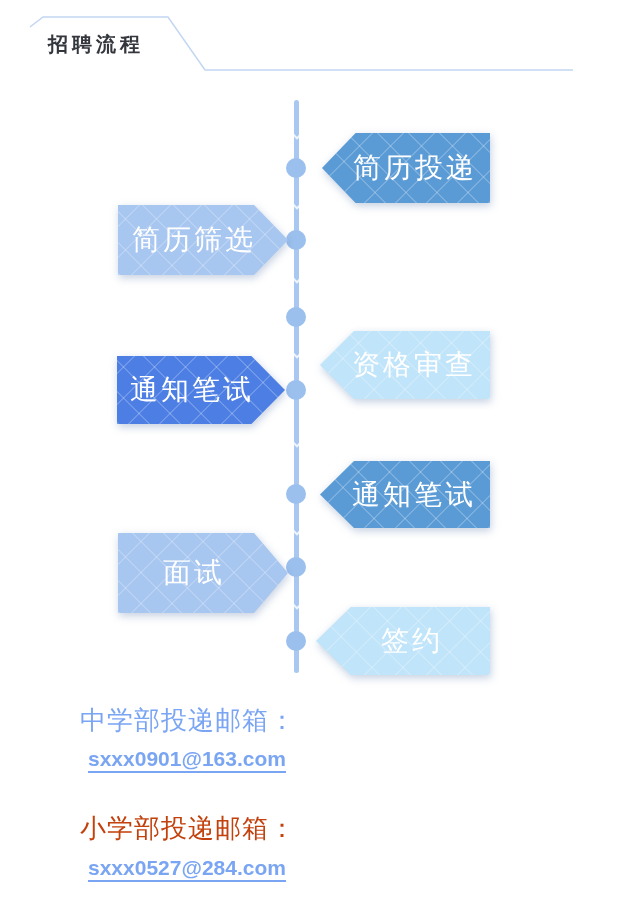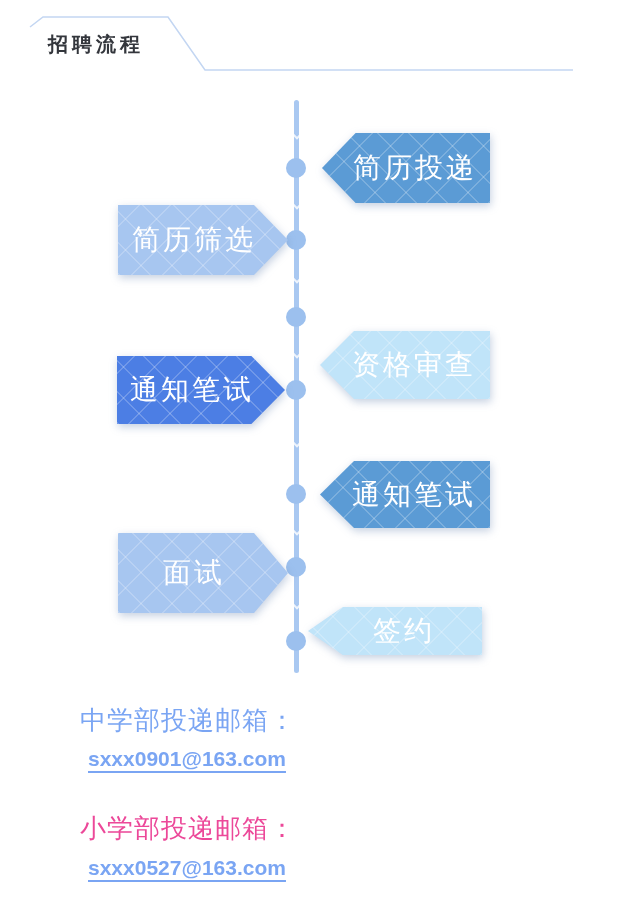--- a/index.html
+++ b/index.html
@@ -102,23 +102,23 @@
       </div>
       <div class="step-wrap" style="left: 117px; top: 356px; width: 150px; height: 68px; text-align: right;">
         <div class="step-banner tip-right" style="background-color: rgb(76, 126, 228); color: rgb(255, 255, 255);">通知笔试</div>
       </div>
       <div class="step-wrap" style="left: 320px; top: 461px; width: 152px; height: 67px;">
         <div class="step-banner tip-left" style="background-color: rgb(91, 155, 213); color: rgb(255, 255, 255);">通知笔试</div>
       </div>
       <div class="step-wrap" style="left: 118px; top: 533px; width: 152px; height: 80px;">
         <div class="step-banner tip-right" style="background-color: rgb(167, 198, 240); color: rgb(255, 255, 255);">面试</div>
       </div>
-      <div class="step-wrap" style="left: 308px; top: 607px; width: 156px; height: 48px;">
+      <div class="step-wrap" style="left: 316px; top: 607px; width: 156px; height: 68px;">
         <div class="step-banner tip-left" style="background-color: rgb(192, 228, 249); color: rgb(255, 255, 255);">签约</div>
       </div>
     </div>
 
   <div class="contact-label" style="top: 703px; color: rgb(122, 165, 243);">中学部投递邮箱：</div>
   <div class="contact-email" style="top: 747px; color: rgb(122, 165, 243);">sxxx0901@163.com</div>
-  <div class="contact-label" style="top: 811px; color: #ec4899;">小学部投递邮箱：</div>
-  <div class="contact-email" style="top: 856px; color: rgb(122, 165, 243);">sxxx0527@163.com</div>
+  <div class="contact-label" style="top: 811px; color: #c2410c;">小学部投递邮箱：</div>
+  <div class="contact-email" style="top: 856px; color: rgb(122, 165, 243);">sxxx0527@284.com</div>
 
 </div>
 
 </body></html>

